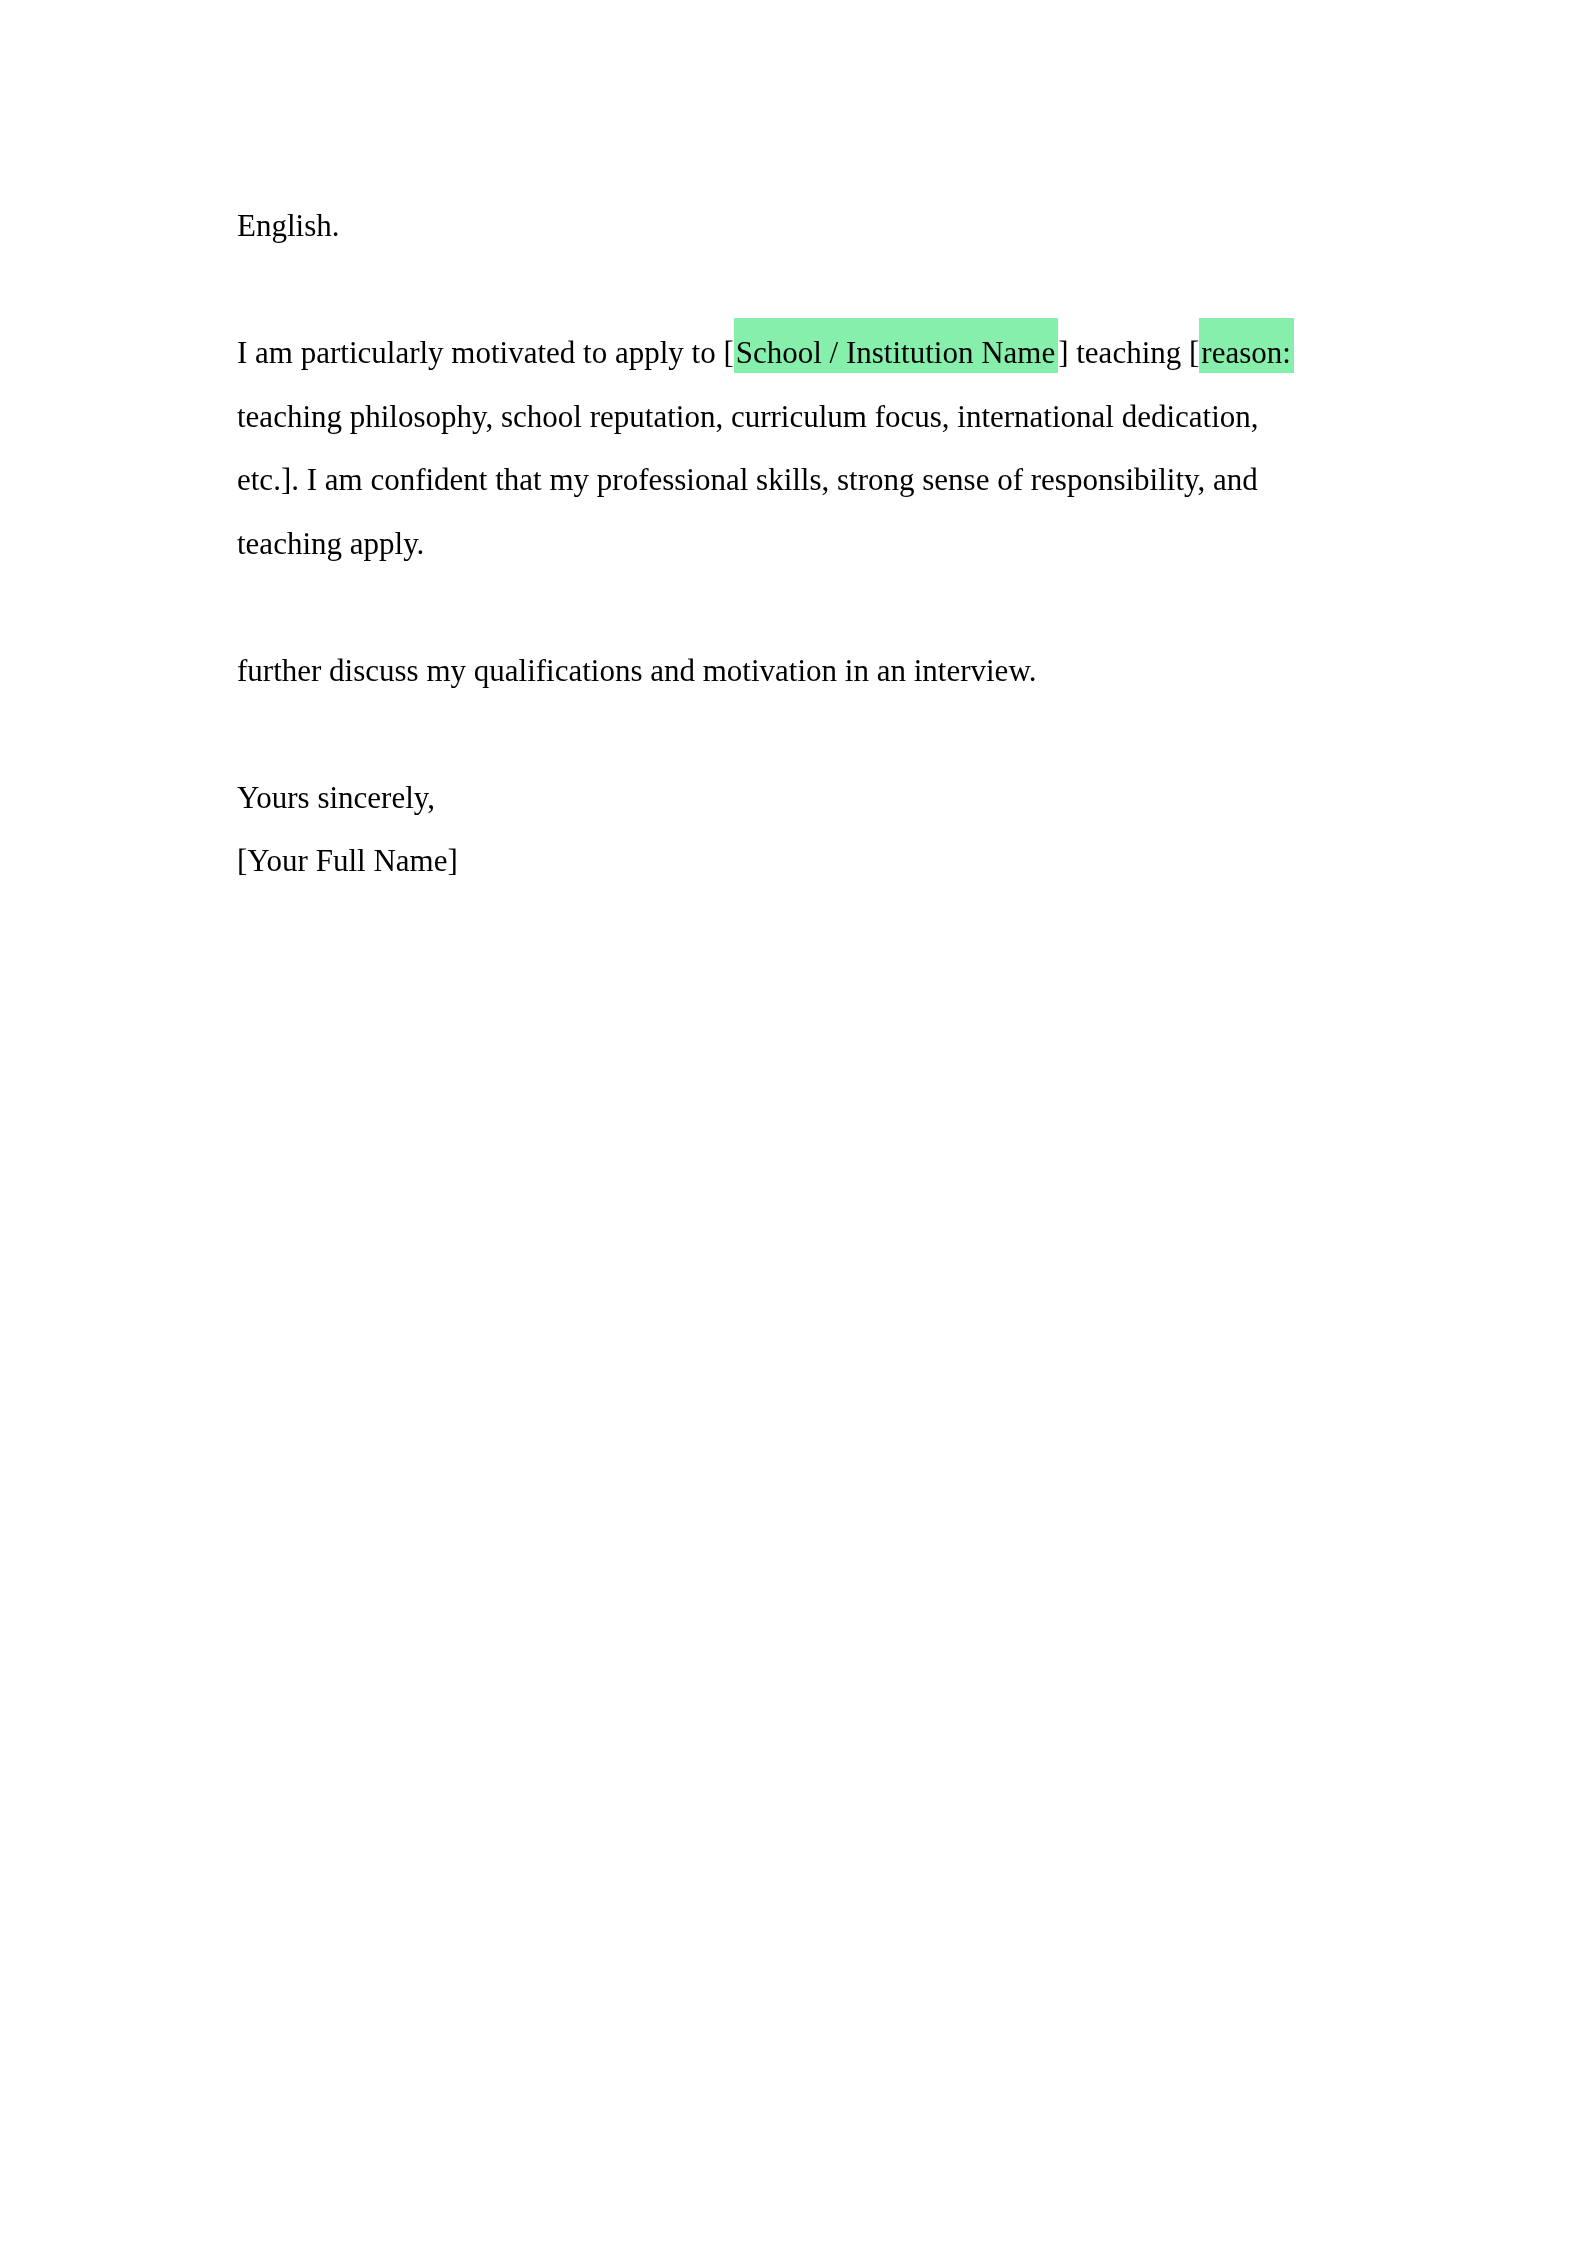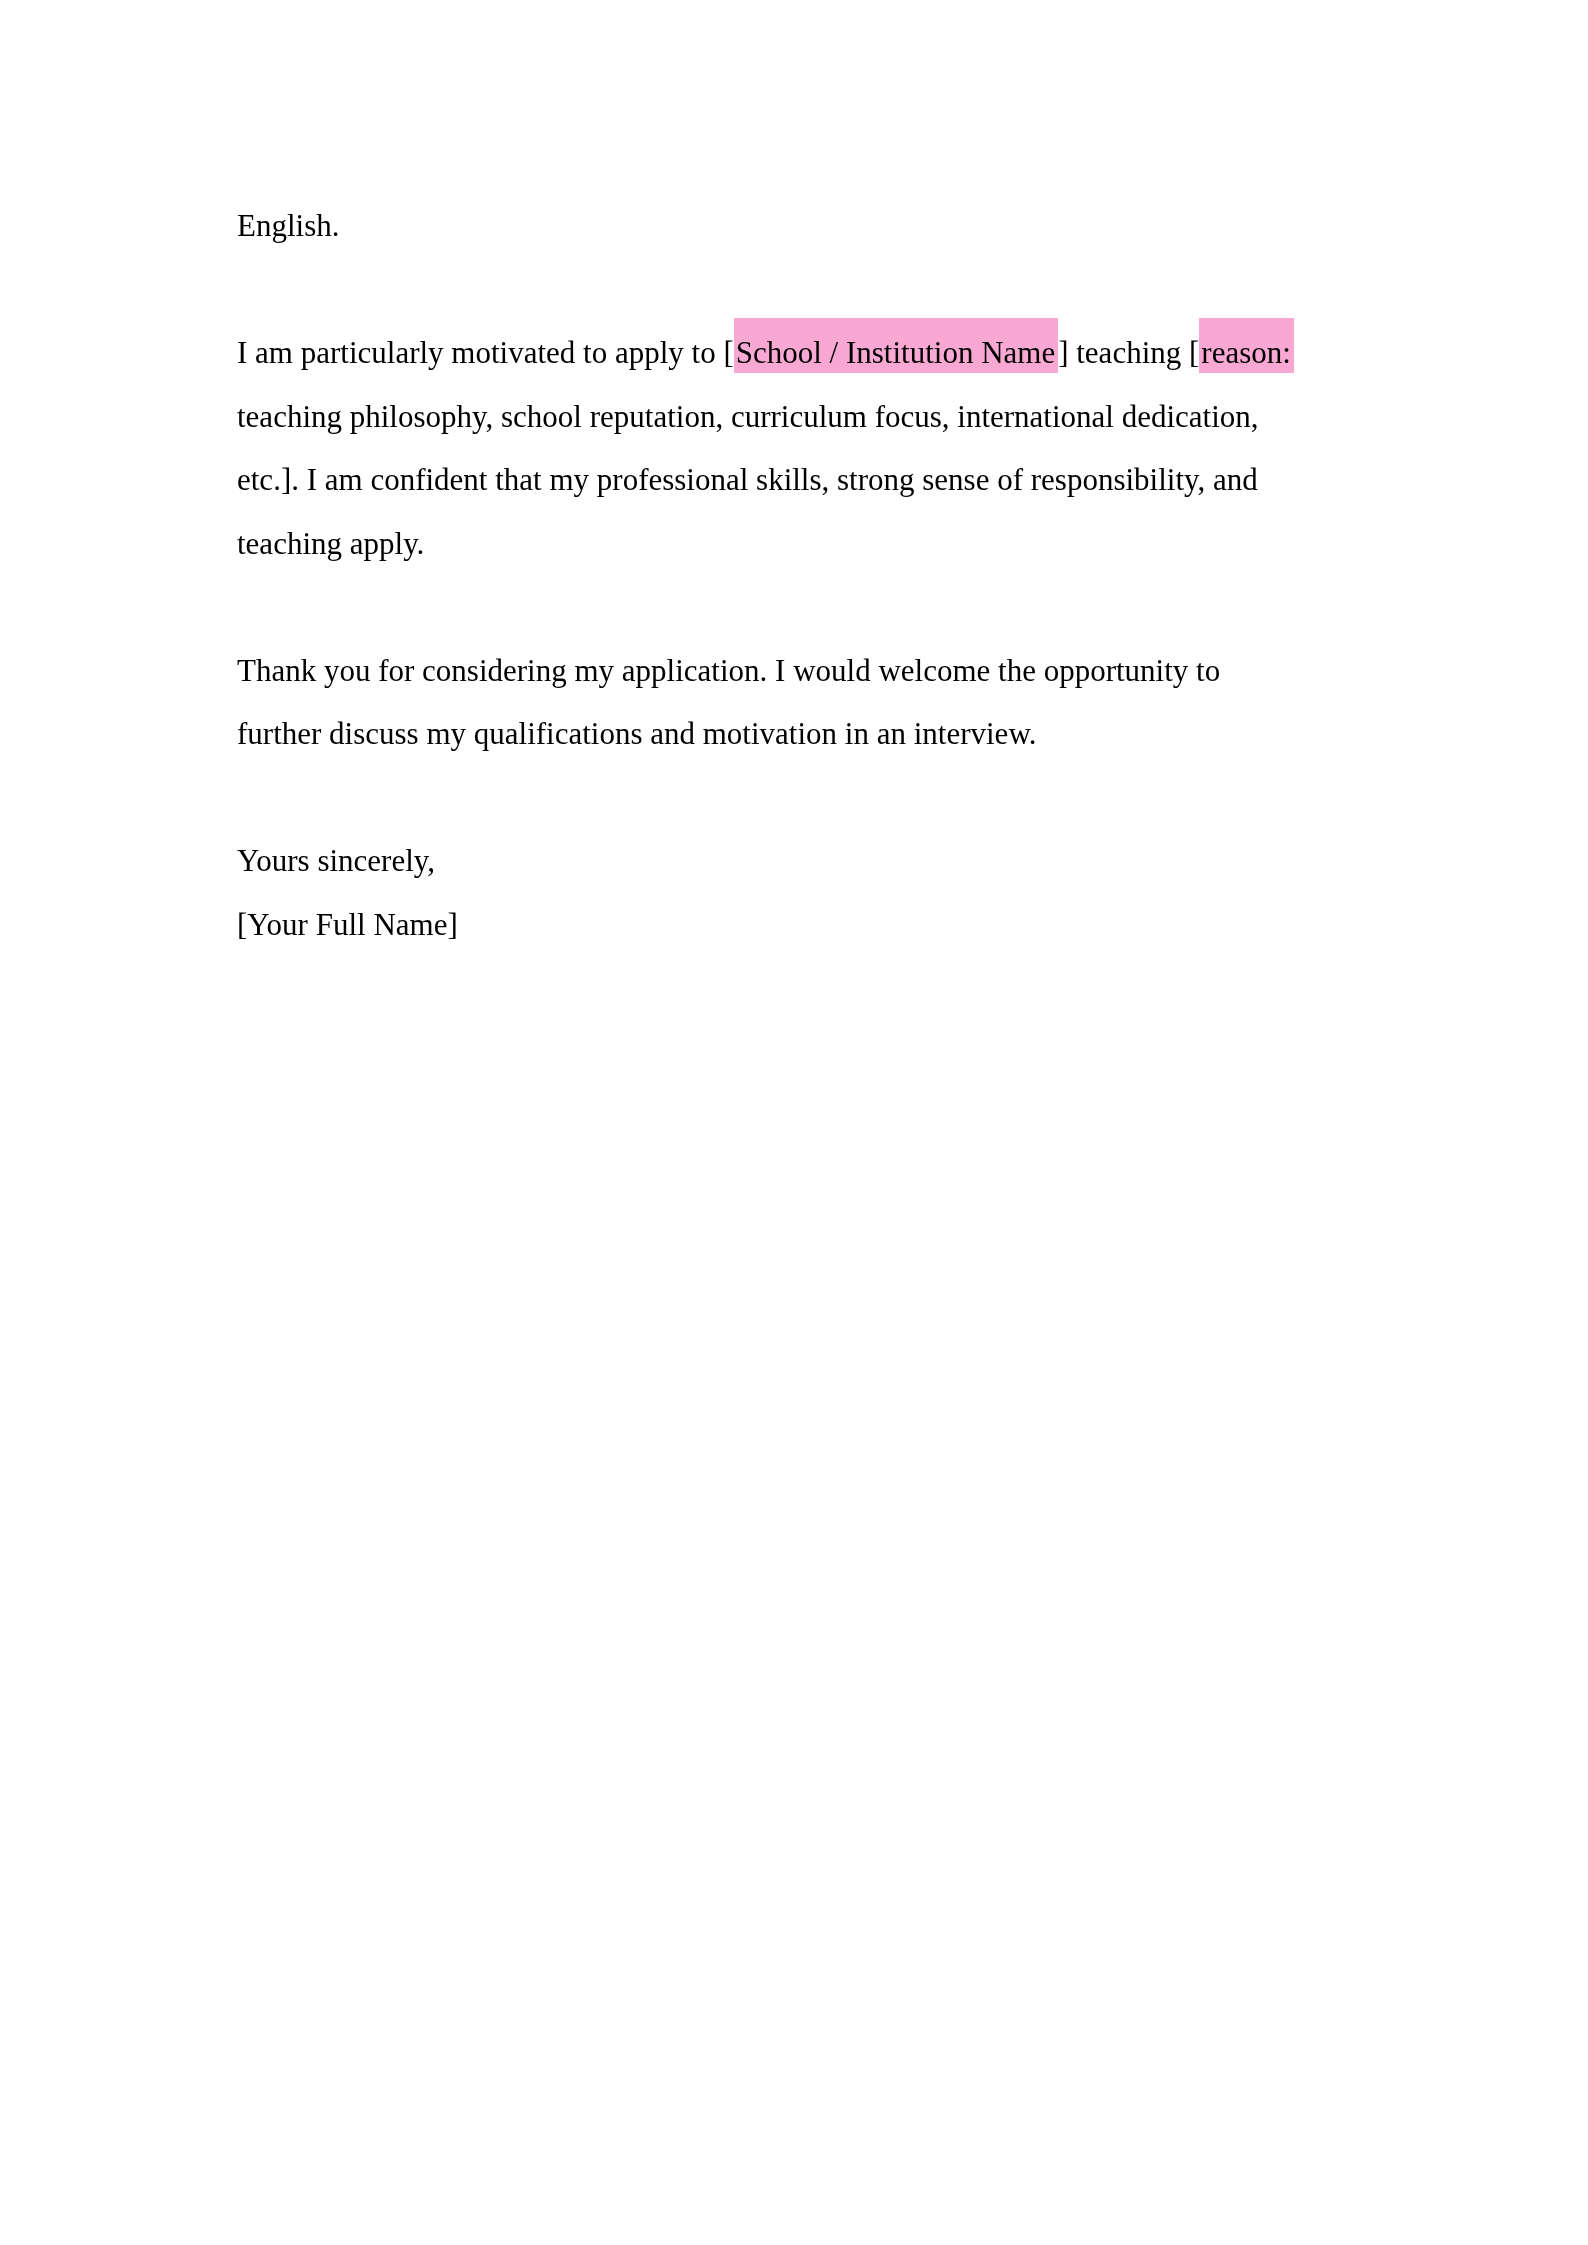--- a/index.html
+++ b/index.html
@@ -24,21 +24,21 @@
     width: 1130px;
   }
   .paragraph { margin: 0; }
   .paragraph + .paragraph { margin-top: 63.5px; }
   .line {
     height: 63.5px;
     line-height: 63.5px;
     white-space: pre;
   }
   mark.hl {
-    background: #f9a8d4;
+    background: #86efac;
     color: inherit;
     padding: 17px 3px 3px 2px;
     margin-top: 43px;
   }
   .footer {
     position: absolute;
     top: 2137px;
     left: 0;
     width: 100%;
     text-align: center;
@@ -55,21 +55,20 @@
       <div class="paragraph">
         <div class="line"><span>English.</span></div>
       </div>
       <div class="paragraph">
         <div class="line"><span>I am particularly motivated to apply to [</span><mark class="hl">School / Institution Name</mark><span>] teaching [</span><mark class="hl">reason:</mark></div>
         <div class="line"><span>teaching philosophy, school reputation, curriculum focus, international dedication,</span></div>
         <div class="line"><span>etc.]. I am confident that my professional skills, strong sense of responsibility, and</span></div>
         <div class="line"><span>teaching apply.</span></div>
       </div>
       <div class="paragraph">
-        <div class="line"><span>Thank you for considering my application. I would welcome the opportunity to</span></div>
         <div class="line"><span>further discuss my qualifications and motivation in an interview.</span></div>
       </div>
       <div class="paragraph">
         <div class="line"><span>Yours sincerely,</span></div>
         <div class="line"><span>[Your Full Name]</span></div>
       </div>
     </div>
   <div class="footer">
     <span>2</span>
   </div>

